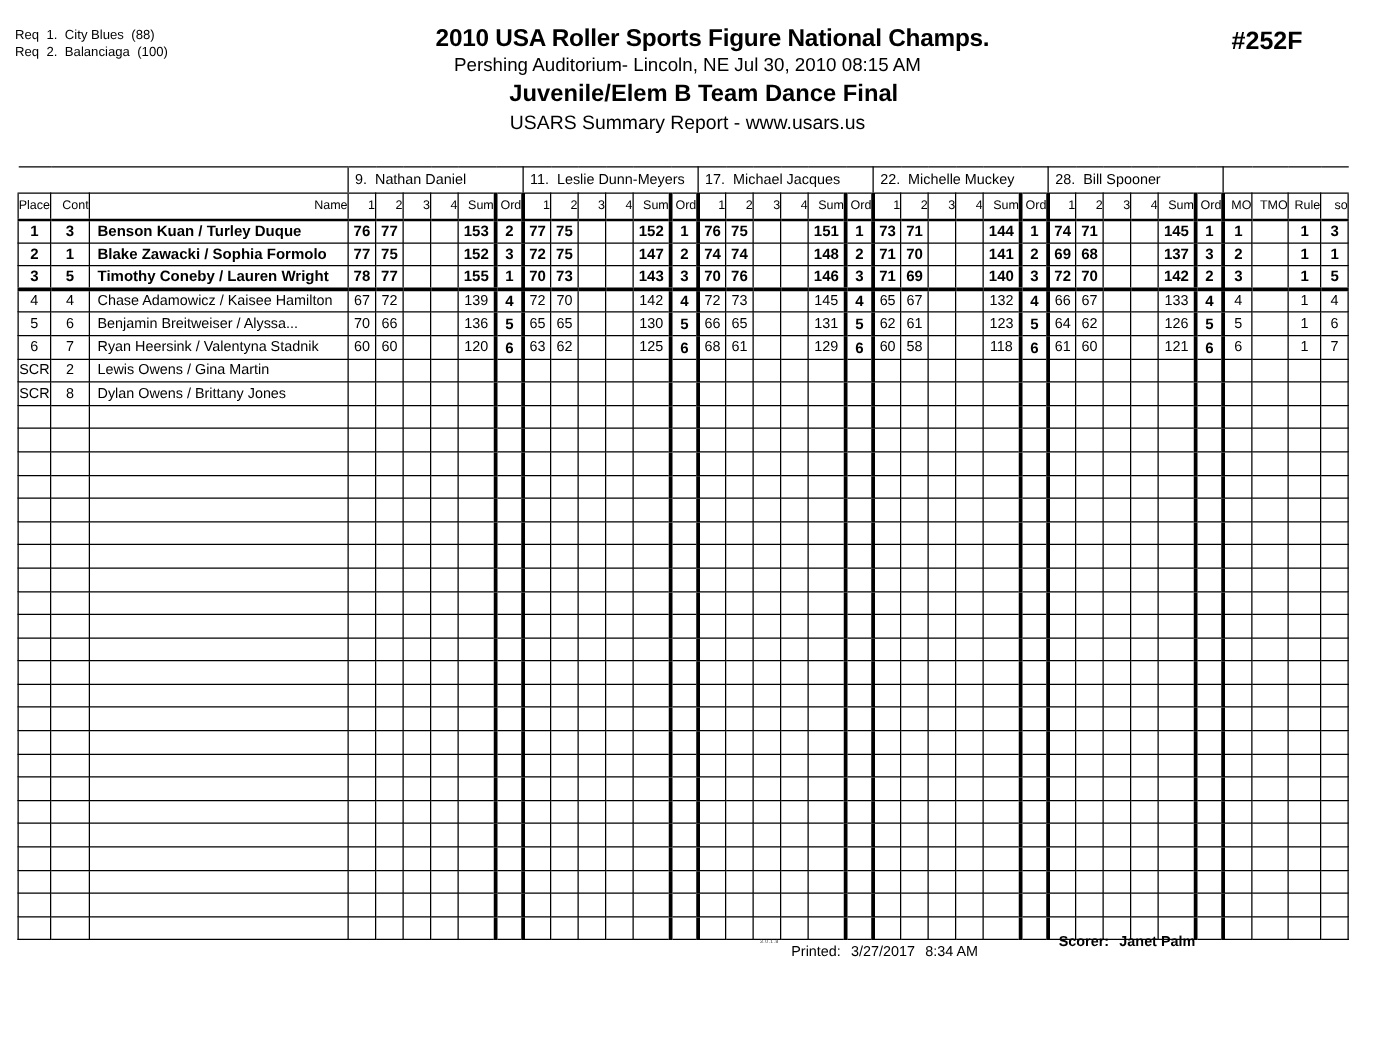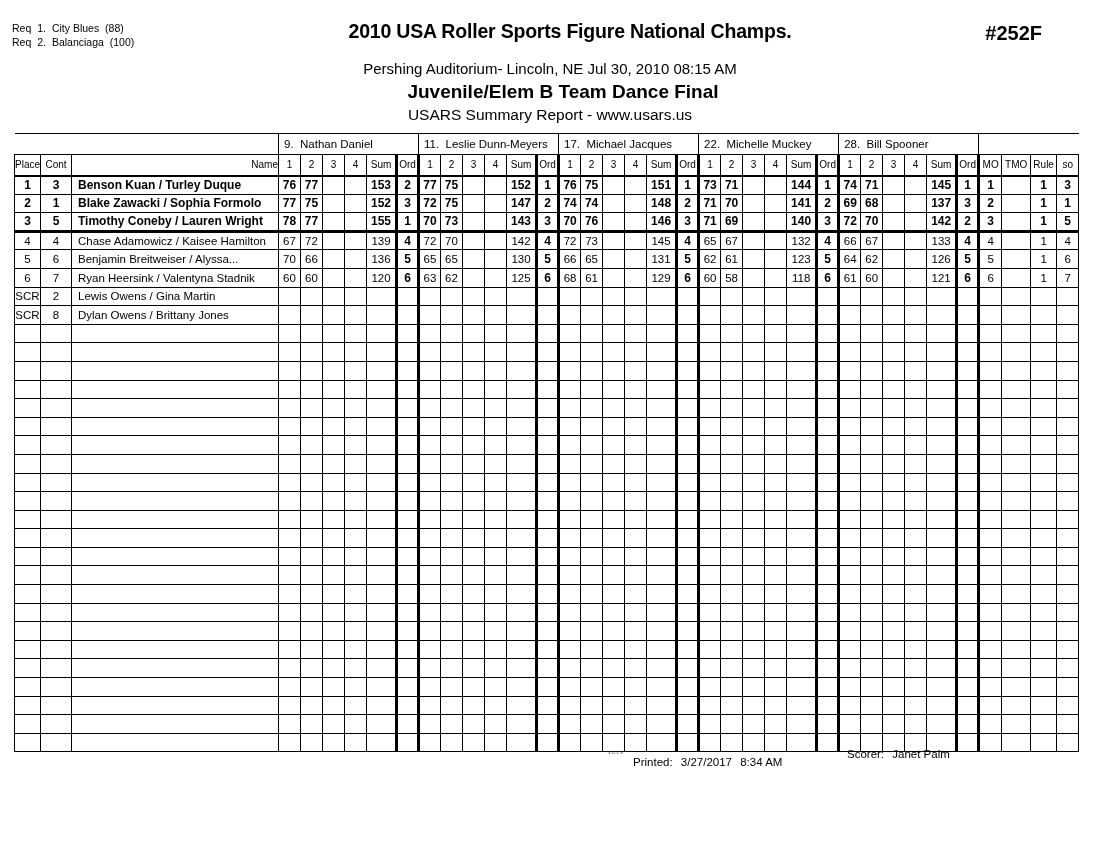--- a/index.html
+++ b/index.html
@@ -40,21 +40,21 @@
     font-size: 19.5px;
     font-weight: bold;
     letter-spacing: -0.2px;
     line-height: 22px;
     padding-left: 40px;
   }
   .title-venue {
     font-size: 15px;
     font-weight: normal;
     line-height: 19px;
-    margin-top: 17px;
+    margin-top: 1px;
   }
   .title-event {
     font-size: 19px;
     font-weight: bold;
     line-height: 23px;
     margin-top: 2px;
     margin-left: 26px;
   }
   .title-report {
     font-size: 15.5px;
@@ -103,20 +103,21 @@
   }
   td.band-blank { border: none; }
   td.band-judge { border-left: 1px solid #000; border-right: 1px solid #000; }
   td.band-tail  { border: none; }
 
   
   tr.col-head td {
     height: 21px;
     font-size: 10px;
     border-bottom: 2px solid #000;
+    text-align: right;
   }
   tr.col-head td.hd-name { text-align: right; padding-left: 5px; }
 
   
   .ord-cell { border-left: 3px solid #000 !important; border-right: 3px solid #000 !important; font-weight: bold; }
 
   
   tr.medal td { font-weight: bold; font-size: 12px; }
   tr.medal td.nm { font-size: 12px; }
   tr.row-last-medal td { border-bottom: 3px solid #000; }
@@ -139,21 +140,21 @@
     font-size: 11.5px;
   }
   .foot-tiny {
     position: absolute;
     left: 608px; top: 2px;
     font-size: 4px;
     color: #333;
     letter-spacing: 0.4px;
   }
   .foot-printed { position: absolute; left: 633px; top: 8px; white-space: nowrap; }
-  .foot-scorer  { position: absolute; left: 847px; top: 0px; white-space: nowrap; }
+  .foot-scorer  { position: absolute; left: 847px; top: 0px; white-space: nowrap; font-weight: bold; }
   .foot-printed .lbl, .foot-scorer .lbl { margin-right: 5px; }
   .foot-printed .v1 { margin-right: 5px; }
 </style>
 </head>
 <body>
 
 <div id="page">
 
   <div class="req-block">
     <div class="req-line">

